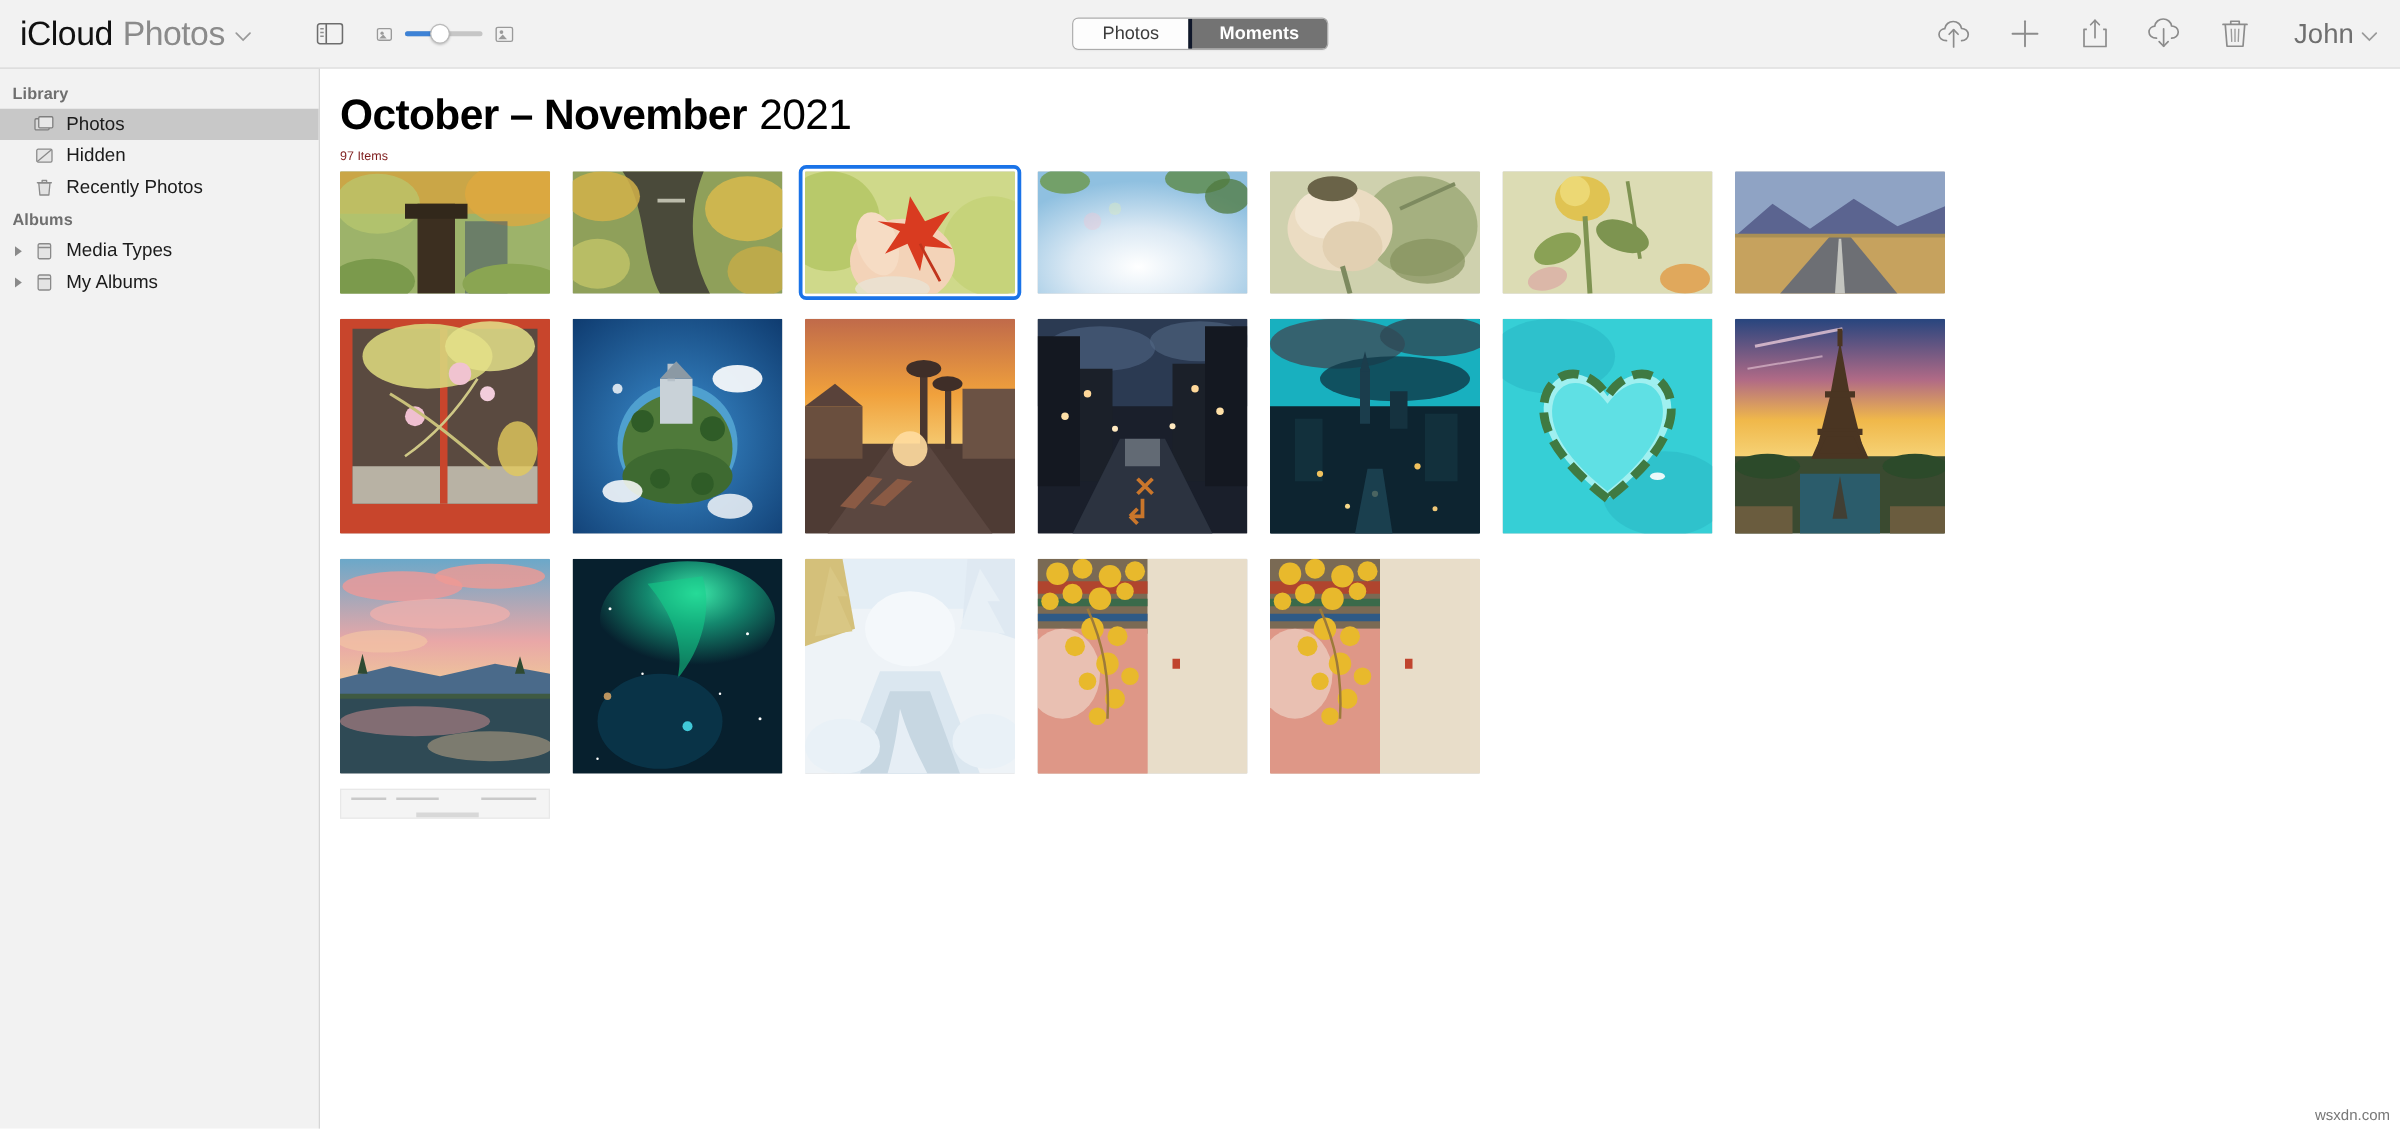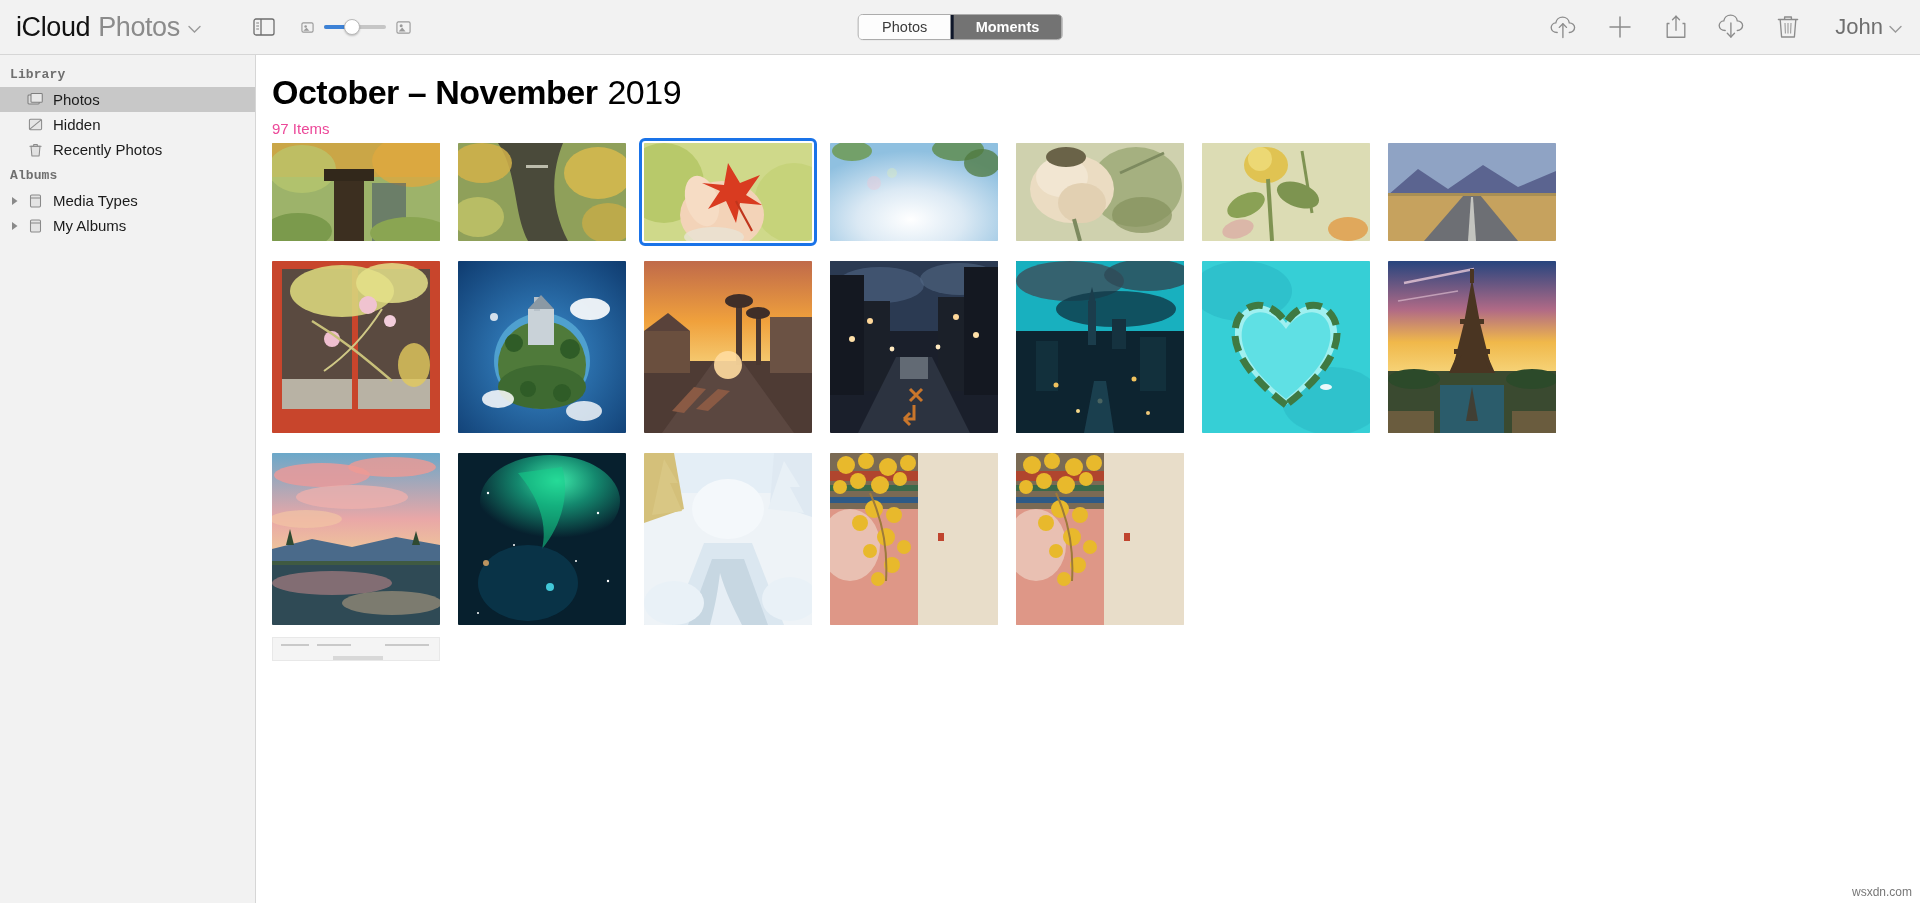--- a/index.html
+++ b/index.html
@@ -63,21 +63,21 @@
   
   .body { flex: 1; display: flex; min-height: 0; }
 
   
   .sidebar {
     width: 256px; min-width: 256px; background: #f2f2f2;
     border-right: 1px solid #d6d6d6; padding-top: 6px; overflow: hidden;
   }
   .side-head {
     font-size: 13px; color: #6f6f6f; font-weight: 600;
-    padding: 6px 0 5px 10px; letter-spacing: .1px; font-family: Liberation Mono, monospace;
+    padding: 6px 0 5px 10px; letter-spacing: .1px;
   }
   .side-item {
     display: flex; align-items: center; height: 25px;
     padding-left: 24px; font-size: 15px; color: #1b1b1b; cursor: default;
   }
   .side-item.selected { background: #c8c8c8; }
   .side-item .ic { width: 22px; display:flex; align-items:center; justify-content:center; margin-right: 7px; }
   .disclosure {
     width: 13px; margin-left: -16px; margin-right: 3px;
     display:flex; align-items:center; justify-content:center;
@@ -85,21 +85,21 @@
   }
 
   
   .content { flex: 1; background: #fff; overflow: hidden; position: relative; padding-left: 16px; }
   .page-title {
     font-size: 34px; color: #000; margin: 18px 0 0 0;
     display: flex; align-items: baseline; letter-spacing: -.5px;
   }
   .page-title .strong { font-weight: 700; }
   .page-title .year { font-weight: 400; margin-left: 10px; }
-  .item-count { font-size: 15px; color: #ec4899; margin-top: 8px; }
+  .item-count { font-size: 10px; color: #7f1d1d; margin-top: 8px; }
 
   .section-head {
     display: flex; align-items: center; justify-content: space-between;
     border-top: 1px solid #e2e2e2; margin-top: 14px;
     padding: 10px 16px 8px 0; height: 36px;
   }
   .section-date { font-size: 15px; font-weight: 600; color: #1b1b1b; }
   .deselect { font-size: 15px; color: #1a73d6; cursor: default; }
 
   .grid { display: flex; flex-wrap: wrap; gap: 18px; padding-top: 6px; }
@@ -299,21 +299,21 @@
           </svg>
         </span>
         <span>My Albums</span>
       </div>
     </div>
 
     <div class="content">
 
       <div class="page-title">
         <span class="strong">October – November</span>
-        <span class="year">2019</span>
+        <span class="year">2021</span>
       </div>
       <div class="item-count">97 Items</div>
 
 
       <div class="grid">
 
         <div class="cell">
           <div class="thumb land">
             <svg width="168" height="98" viewBox="0 0 168 98" preserveAspectRatio="none">
               <rect width="168" height="98" fill="#9db36a"></rect>

